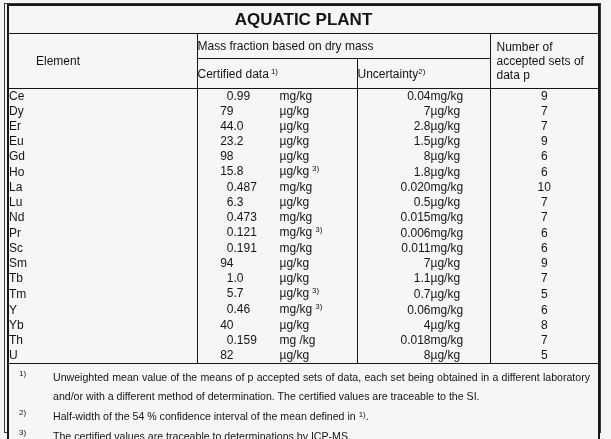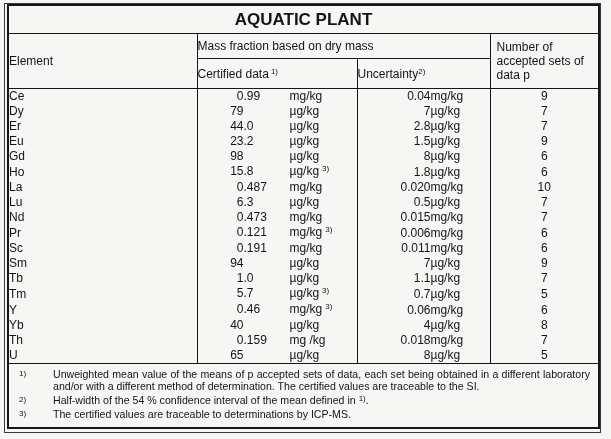--- a/index.html
+++ b/index.html
@@ -48,20 +48,21 @@
     height:27px;
   }
   .th{
     text-align:left;
     font-size:12px;
     font-weight:normal;
   }
   .th-element{
     border-right:1px solid var(--line);
     border-bottom:1px solid var(--line);
+    padding-left:27px;
   }
   .th-mass{
     border-right:1px solid var(--line);
     border-bottom:1px solid var(--line);
     height:24px;
   }
   .th-number{
     border-bottom:1px solid var(--line);
     padding:0 6px;
     line-height:14px;
@@ -82,21 +83,21 @@
     height:15px;
     line-height:15px;
     font-size:12px;
   }
   td.c-el{
     text-align:left;
     border-right:1px solid var(--line);
   }
   td.c-cert{
     border-right:1px solid var(--line);
-    padding-left:22px;
+    padding-left:12px;
     white-space:nowrap;
     margin-left:36px;
   }
   td.c-unc{
     border-right:1px solid var(--line);
     padding-left:25px;
     white-space:nowrap;
   }
   td.c-p{
     text-align:center;
@@ -123,21 +124,21 @@
   }
   .fn-marker{
     flex:0 0 34px;
     font-size:8px;
     padding-top:1px;
     padding-left:2px;
   }
   .fn-text{
     flex:1;
     font-size:10.6px;
-    line-height:12px;
+    line-height:19px;
   }
   .fn-justify .fn-text{text-align:justify;}
   .fn-text .sup{top:-3px;}
 </style>
 </head>
 <body>
 
 <div class="outer-frame">
   <table class="cert-table">
     <colgroup>
@@ -275,21 +276,21 @@
 
   <tr class="data-row">
     <td class="c-el"><span class="f-element">Th</span></td>
     <td class="c-cert"><span class="num-int f-cert-int">0</span><span class="num-frac f-cert-frac">.159</span><span class="f-cert-unit">mg /kg</span></td>
     <td class="c-unc"><span class="f-unc-val">0.018</span><span class="f-unc-unit">mg/kg</span></td>
     <td class="c-p"><span class="f-p">7</span></td>
   </tr>
 
   <tr class="data-row">
     <td class="c-el"><span class="f-element">U</span></td>
-    <td class="c-cert"><span class="num-int f-cert-int">65</span><span class="num-frac f-cert-frac"></span><span class="f-cert-unit">µg/kg</span></td>
+    <td class="c-cert"><span class="num-int f-cert-int">82</span><span class="num-frac f-cert-frac"></span><span class="f-cert-unit">µg/kg</span></td>
     <td class="c-unc"><span class="f-unc-val">8</span><span class="f-unc-unit">µg/kg</span></td>
     <td class="c-p"><span class="f-p">5</span></td>
   </tr>
 </tbody>
     <tbody>
       <tr>
         <td class="fn-cell" colspan="4">
           <div class="fnwrap">
   <div class="fn-item fn-justify">
     <span class="fn-marker">1)</span>

